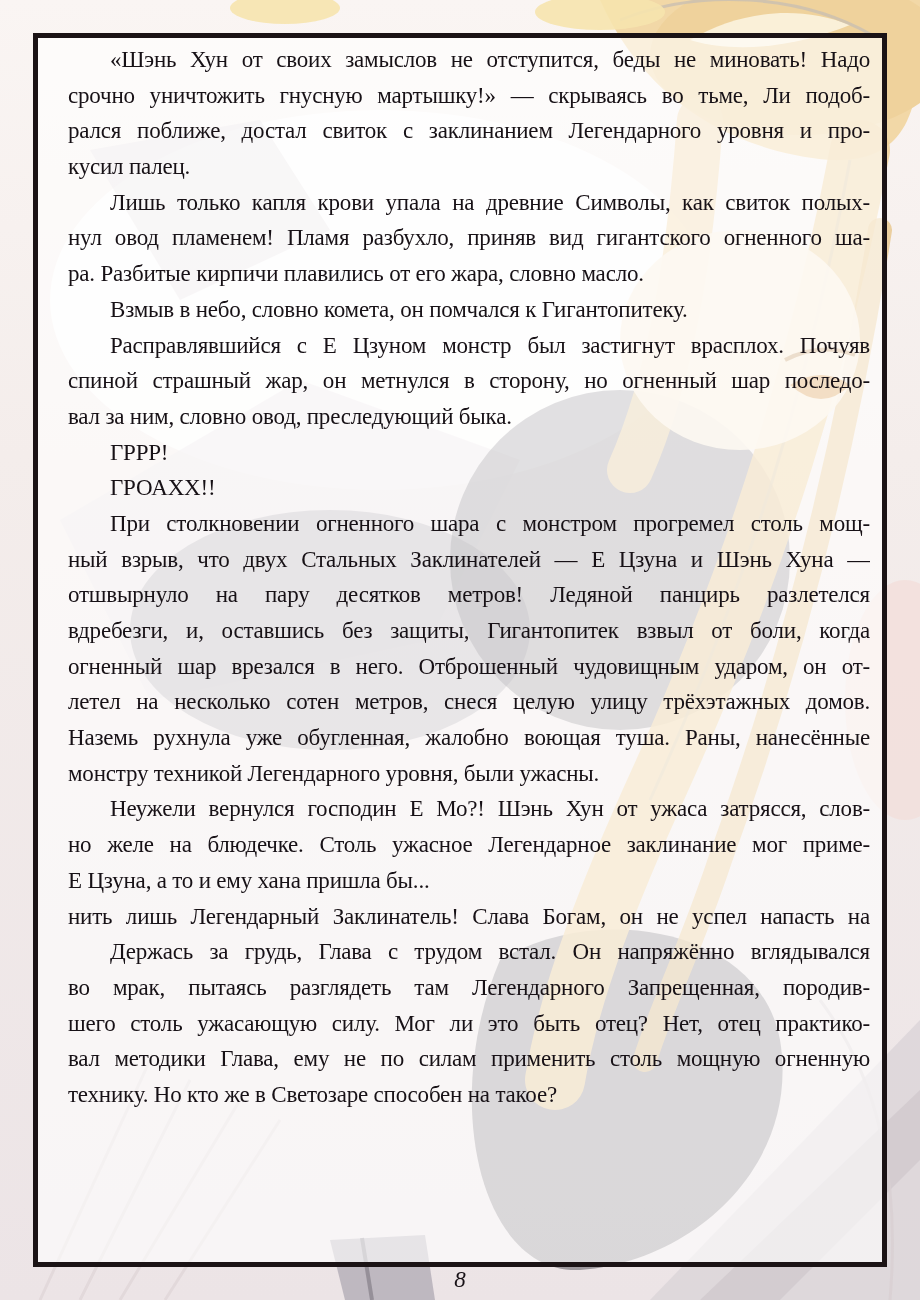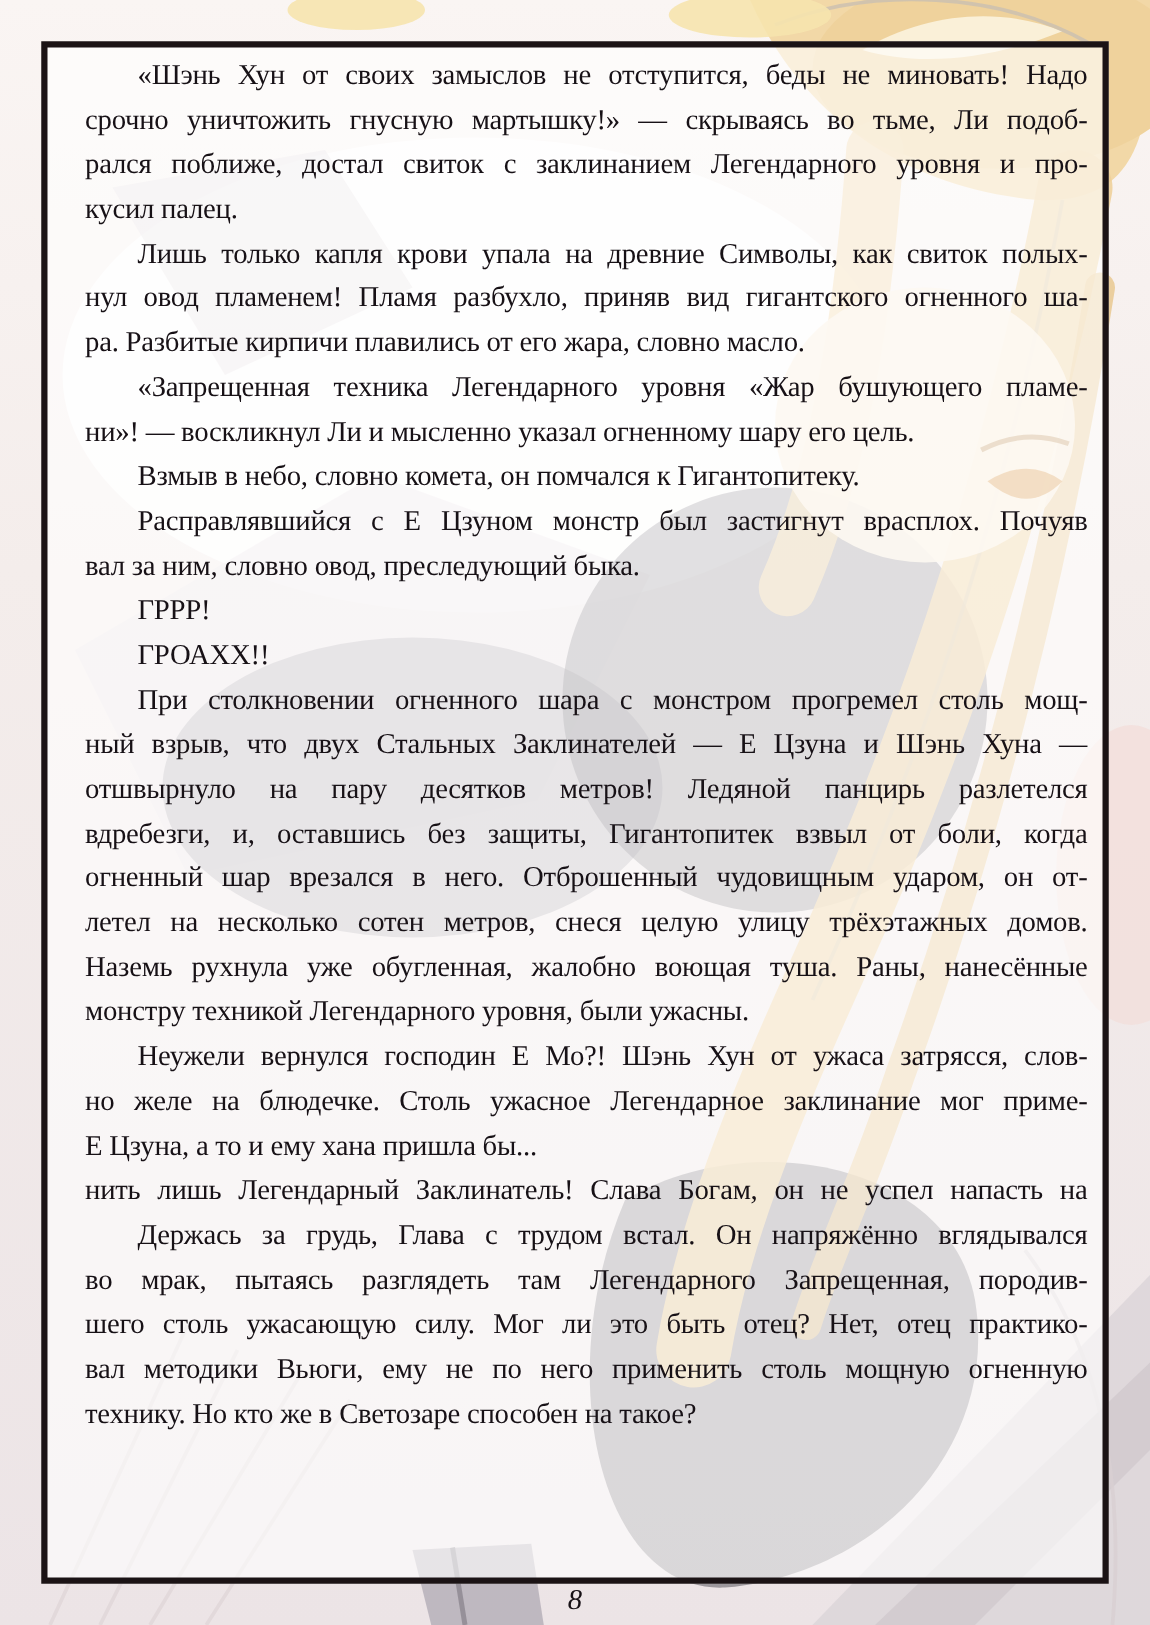--- a/index.html
+++ b/index.html
@@ -89,28 +89,25 @@
           <div class="line">срочно уничтожить гнусную мартышку!» — скрываясь во тьме, Ли подоб-</div>
           <div class="line">рался поближе, достал свиток с заклинанием Легендарного уровня и про-</div>
           <div class="line last">кусил палец.</div>
         </div>
         <div class="para">
           <div class="line first">Лишь только капля крови упала на древние Символы, как свиток полых-</div>
           <div class="line">нул овод пламенем! Пламя разбухло, приняв вид гигантского огненного ша-</div>
           <div class="line last">ра. Разбитые кирпичи плавились от его жара, словно масло.</div>
         </div>
         <div class="para">
-          <div class="line first">«Запрещенная техника Легендарного уровня «Жар бушующего пламе-</div>
-          <div class="line last">ни»! — воскликнул Ли и мысленно указал огненному шару его цель.</div>
-        </div>
-        <div class="para">
           <div class="line first last">Взмыв в небо, словно комета, он помчался к Гигантопитеку.</div>
         </div>
         <div class="para">
           <div class="line first">Расправлявшийся с Е Цзуном монстр был застигнут врасплох. Почуяв</div>
+          <div class="line">спиной страшный жар, он метнулся в сторону, но огненный шар последо-</div>
           <div class="line last">вал за ним, словно овод, преследующий быка.</div>
         </div>
         <div class="para">
           <div class="line first last">ГРРР!</div>
         </div>
         <div class="para">
           <div class="line first last">ГРОАХХ!!</div>
         </div>
         <div class="para">
           <div class="line first">При столкновении огненного шара с монстром прогремел столь мощ-</div>
@@ -125,21 +122,21 @@
         <div class="para">
           <div class="line first">Неужели вернулся господин Е Мо?! Шэнь Хун от ужаса затрясся, слов-</div>
           <div class="line">но желе на блюдечке. Столь ужасное Легендарное заклинание мог приме-</div>
           <div class="line last">Е Цзуна, а то и ему хана пришла бы...</div>
           <div class="line">нить лишь Легендарный Заклинатель! Слава Богам, он не успел напасть на</div>
         </div>
         <div class="para">
           <div class="line first">Держась за грудь, Глава с трудом встал. Он напряжённо вглядывался</div>
           <div class="line">во мрак, пытаясь разглядеть там Легендарного Запрещенная, породив-</div>
           <div class="line">шего столь ужасающую силу. Мог ли это быть отец? Нет, отец практико-</div>
-          <div class="line">вал методики Вьюги, ему не по него применить столь мощную огненную</div>
+          <div class="line">вал методики Глава, ему не по силам применить столь мощную огненную</div>
           <div class="line last">технику. Но кто же в Светозаре способен на такое?</div>
         </div>
       </div>
   </div>
 
   <div class="page-num">8</div>
 
 </div>
 
 </body></html>

